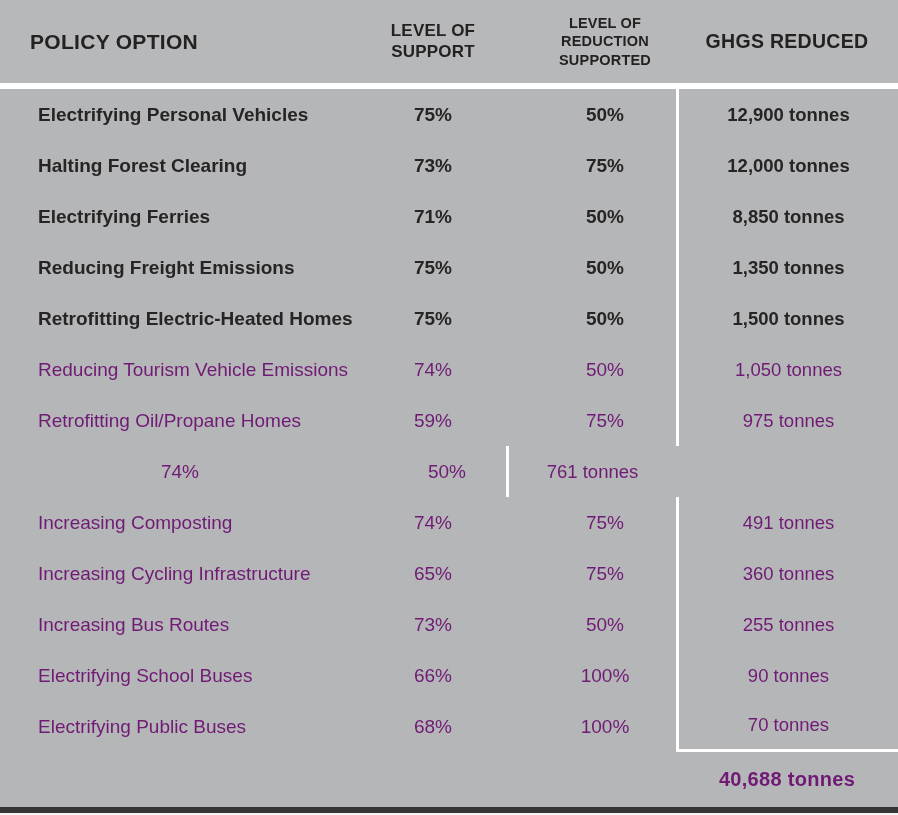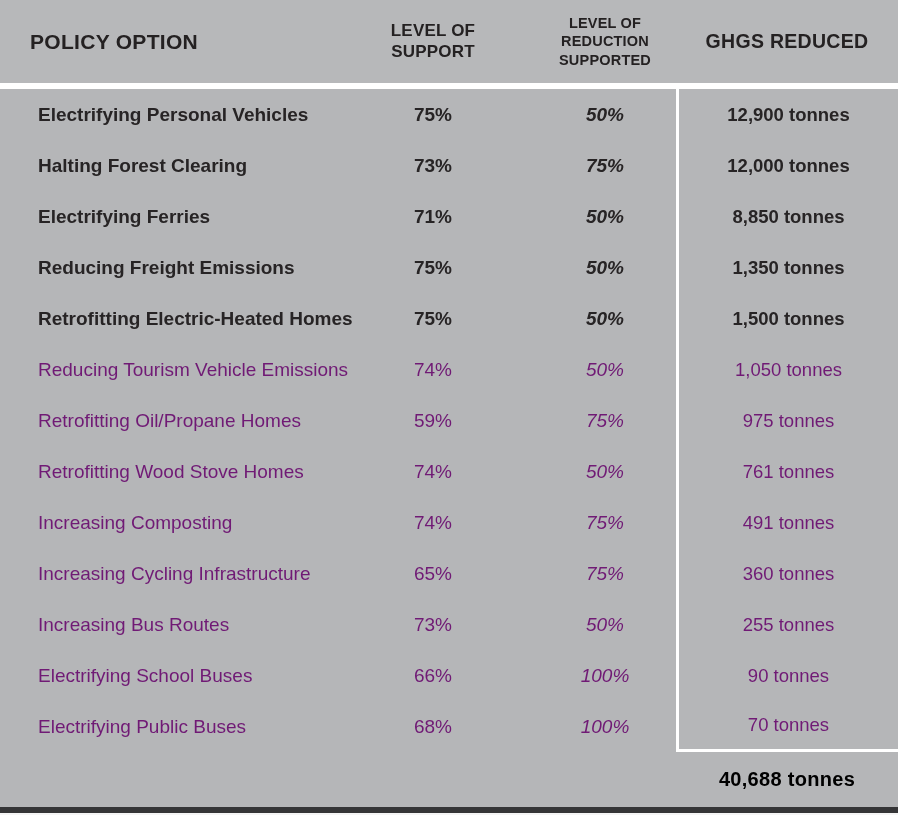--- a/index.html
+++ b/index.html
@@ -25,40 +25,40 @@
   }
   .h-cell { font-weight: 700; color: #242122; text-align: center; white-space: pre-line; }
   .h-policy { font-size: 21px; text-align: left; padding-left: 30px; letter-spacing: 0.3px; }
   .h-support { font-size: 17px; line-height: 1.2; letter-spacing: 0.2px; }
   .h-reduction { font-size: 14.5px; line-height: 1.28; padding-left: 28px; letter-spacing: 0.2px; }
   .h-ghgs { font-size: 19.5px; letter-spacing: 0.3px; }
   
   .body-row { height: 51px; }
   .c-policy { font-size: 19px; padding-left: 38px; }
   .c-support, .c-reduction { font-size: 19px; text-align: center; }
-  .c-reduction { padding-left: 28px; font-style: italic; }
+  .c-reduction { padding-left: 28px; }
   .c-ghgs {
     font-size: 18.5px;
     text-align: right;
     border-left: 3px solid #ffffff;
     height: 100%;
     display: flex;
     align-items: center;
     justify-content: center;
     box-sizing: border-box;
   }
   .body-row.em .cell { font-weight: 700; color: #272425; }
   .body-row.rg .cell { font-weight: 400; color: #701a75; }
   .body-row.last .c-ghgs { border-bottom: 3px solid #ffffff; }
   
   .total-row { height: 55px; }
   .c-total {
     font-size: 20px;
     font-weight: 700;
-    color: #000000;
+    color: #701a75;
     text-align: center;
     letter-spacing: 0.3px;
   }
   
   .bottom-bar { height: 6px; background: #353537; }
   .bottom-edge { height: 2px; background: #f5f5f5; }
 </style>
 </head>
 <body>
 
@@ -117,21 +117,20 @@
   </div>
 
   <div class="grid-row body-row rg">
     <div class="cell c-policy">Retrofitting Oil/Propane Homes</div>
     <div class="cell c-support">59%</div>
     <div class="cell c-reduction">75%</div>
     <div class="cell c-ghgs">975 tonnes</div>
   </div>
 
   <div class="grid-row body-row rg">
-    <div class="cell c-policy">Retrofitting Wood Stove Homes</div>
     <div class="cell c-support">74%</div>
     <div class="cell c-reduction">50%</div>
     <div class="cell c-ghgs">761 tonnes</div>
   </div>
 
   <div class="grid-row body-row rg">
     <div class="cell c-policy">Increasing Composting</div>
     <div class="cell c-support">74%</div>
     <div class="cell c-reduction">75%</div>
     <div class="cell c-ghgs">491 tonnes</div>

